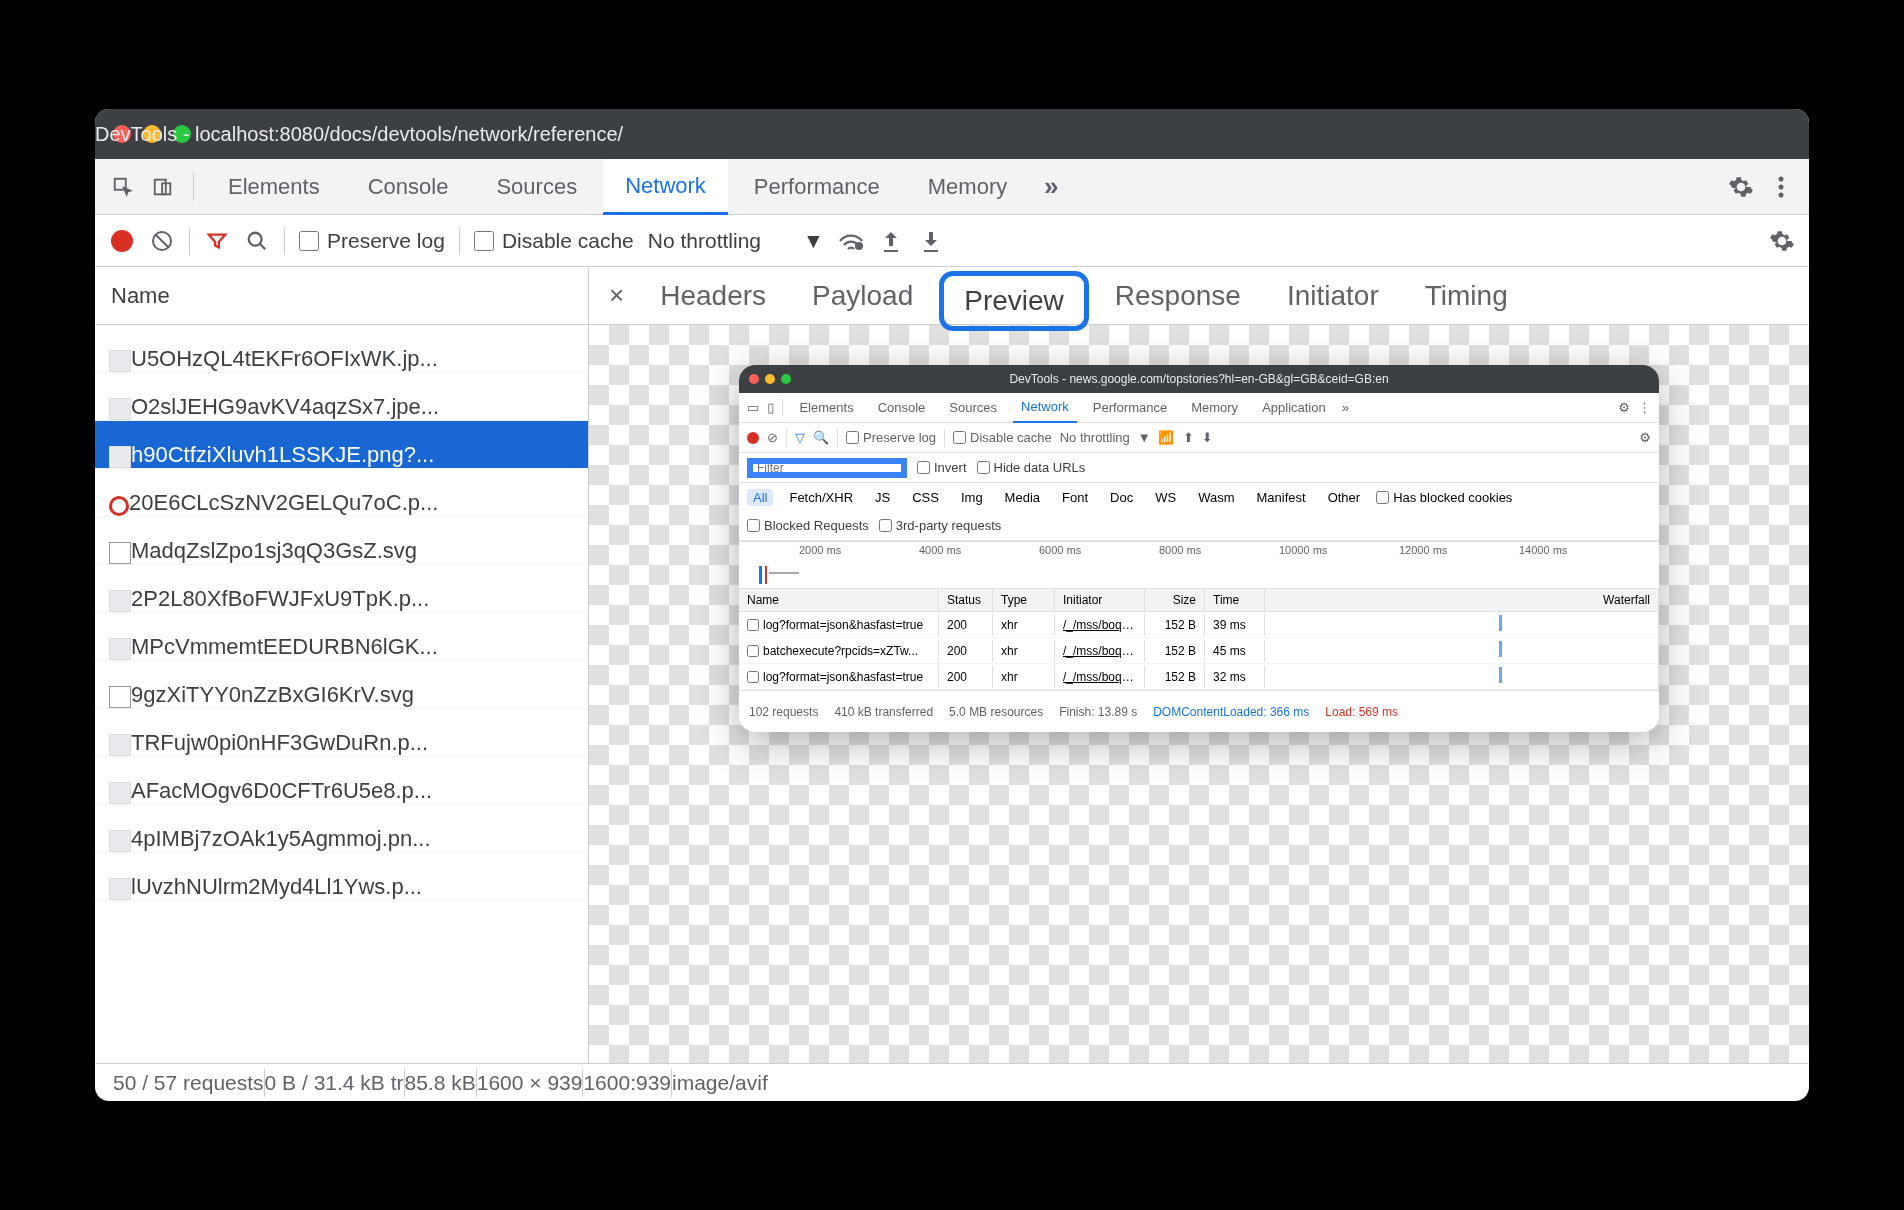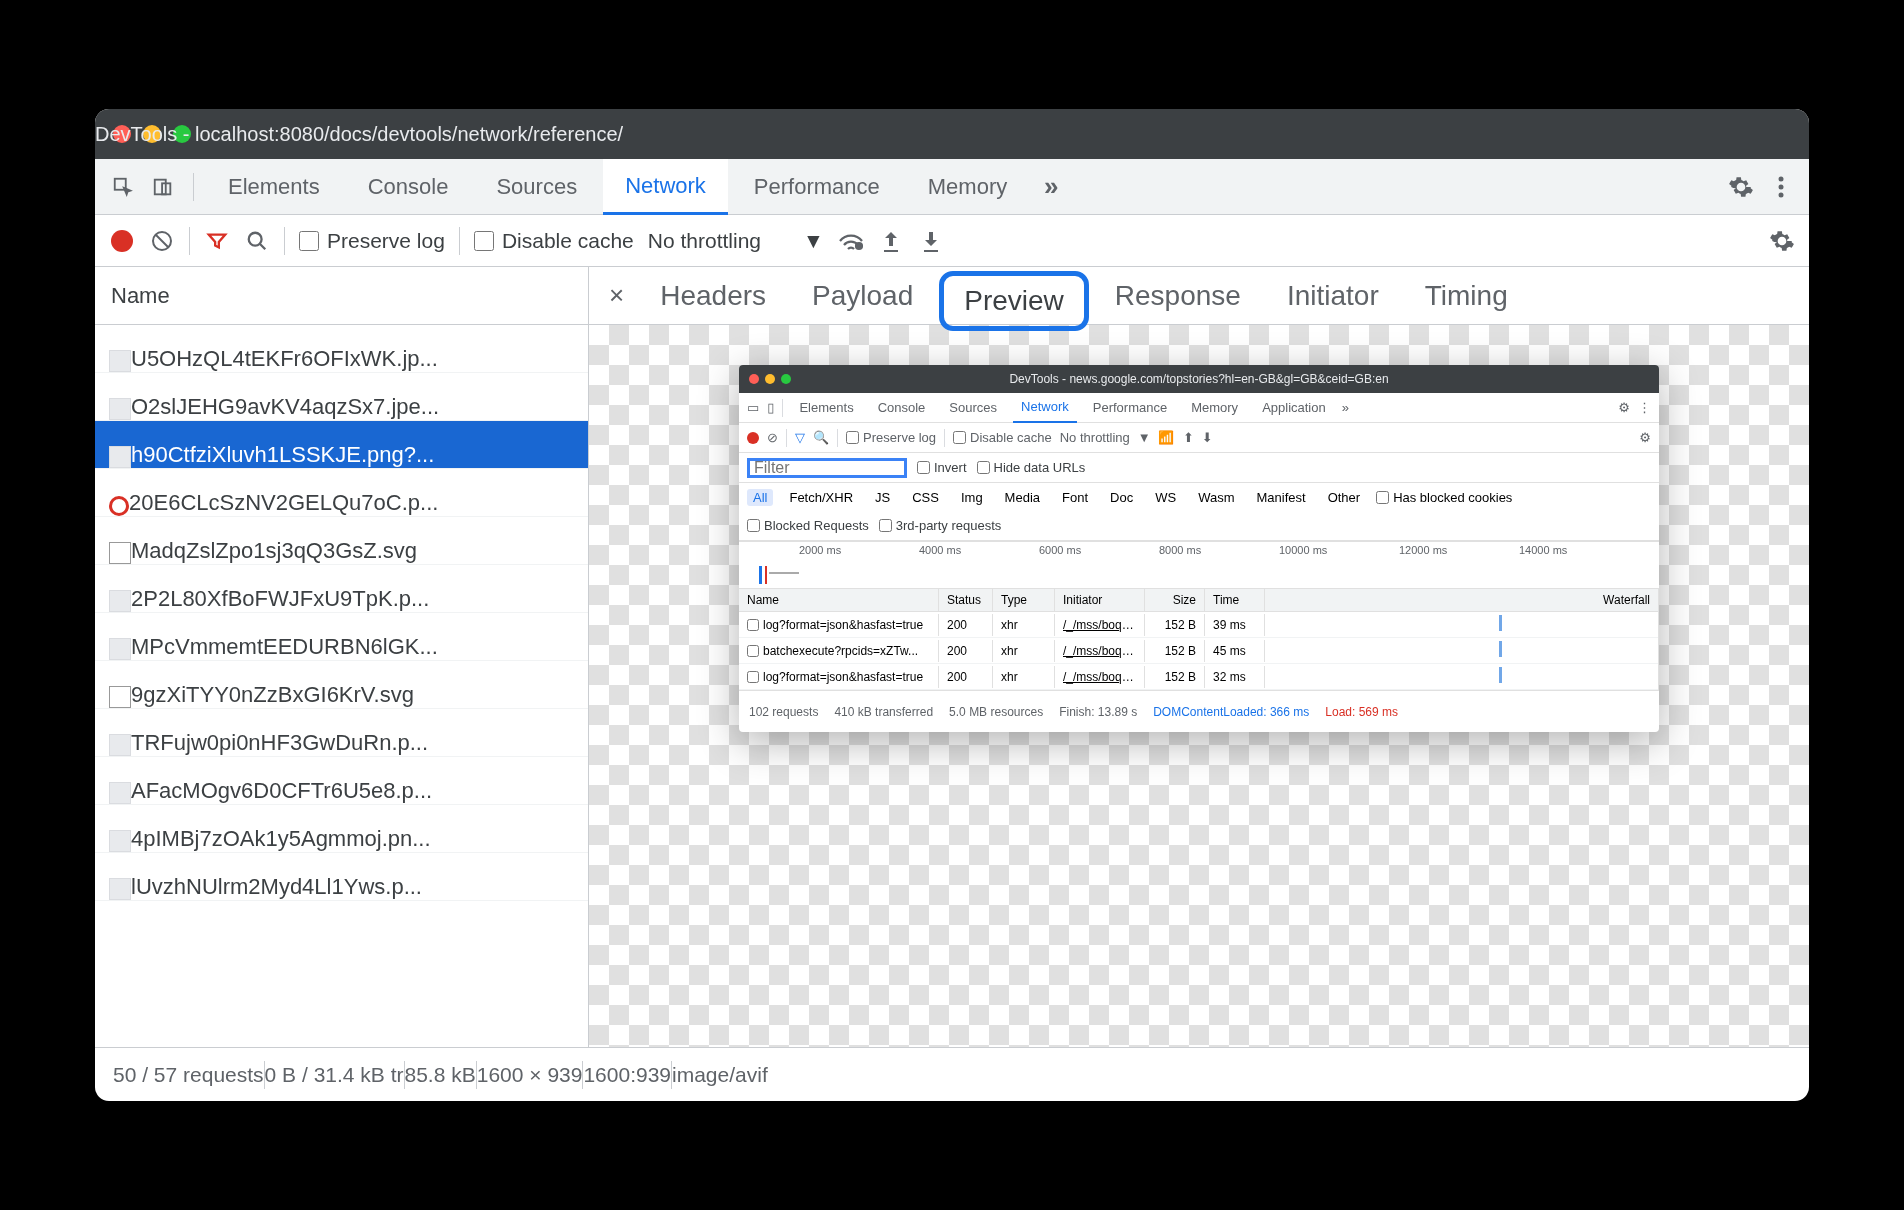--- a/index.html
+++ b/index.html
@@ -136,59 +136,59 @@
     linear-gradient(45deg,transparent 75%,#e0e0e0 75%),
     linear-gradient(-45deg,transparent 75%,#e0e0e0 75%);
   background-size: 40px 40px;
   background-position: 0 0,0 20px,20px -20px,-20px 0;
   display:flex; align-items:flex-start; justify-content:center;
   padding: 40px 40px;
   overflow: hidden;
 }
 .inner-window {
   width: 920px; background:#fff;
-  border-radius: 4px;
+  border-radius: 16px;
   box-shadow: 0 10px 40px rgba(0,0,0,.3);
   font-size: 14px;
   overflow:hidden;
 }
 .iw-titlebar {
   height: 28px; background: #3c4043;
   display:flex; align-items:center; padding:0 10px; position:relative;
 }
 .iw-lights { display:flex; gap:6px;}
 .iw-light { width:10px;height:10px;border-radius:50%; }
 .iw-title { position:absolute; left:0; right:0; text-align:center; color:#e8eaed; font-size:12px; }
 .iw-row {
   display:flex; align-items:center; height:30px; padding:0 8px; gap:8px;
   border-bottom:1px solid #e0e0e0; color:#5f6368; font-size:13px;
 }
 .iw-row .sp { flex:1; }
 .iw-row.f8 .tab { padding:0 8px; cursor:pointer; }
 .iw-row.f8 .tab.act { color:#1a73e8; border-bottom:2px solid #1a73e8; height:30px; display:flex; align-items:center; }
 .iw-filter-row { height:30px; display:flex; align-items:center; padding:0 8px; gap:10px; font-size:13px; color:#3c4043; border-bottom:1px solid #e0e0e0; }
-.iw-filter-row input[type=text] { width:160px; height:20px; border:3px solid #3b82f6; padding:0 4px; font-size:16px; }
+.iw-filter-row input[type=text] { width:160px; height:20px; border:6px solid #3b82f6; padding:0 4px; font-size:12px; }
 .iw-pill-row { height:28px; display:flex; align-items:center; padding:0 8px; gap:10px; font-size:13px; }
 .iw-pill-row .pill { padding:1px 6px; border-radius:3px; }
 .iw-pill-row .pill.act { background:#dee8fc; color:#1a73e8; }
 .iw-ck { display:flex;align-items:center;gap:4px; }
 .iw-ck input { width:13px;height:13px; }
 .iw-timeline { height:48px; border-top:1px solid #e0e0e0; border-bottom:1px solid #e0e0e0; position:relative; font-size:11px; color:#5f6368; }
 .iw-timeline .tl { position:absolute; top:2px; }
 .iw-table { width:100%; font-size:12px; }
 .iw-table .hdr { display:flex; background:#f1f3f4; border-bottom:1px solid #e0e0e0; }
 .iw-table .cell { padding:4px 8px; border-right:1px solid #e0e0e0; overflow:hidden; text-overflow:ellipsis; white-space:nowrap; }
 .iw-table .datarow { display:flex; border-bottom:1px solid #f1f3f4; height:26px; align-items:center; }
 .iw-table .datarow .cell:first-child { display:flex; align-items:center; gap:4px; }
 .iw-footer { height:42px; display:flex; align-items:center; padding:0 10px; gap:16px; font-size:12px; color:#5f6368; border-top:1px solid #e0e0e0; }
 .iw-footer .blue { color:#1a73e8; }
 .iw-footer .red { color:#d93025; }
 .col-name{width:200px}.col-st{width:54px}.col-ty{width:62px}.col-in{width:90px}.col-sz{width:60px;text-align:right}.col-tm{width:60px;text-align:left}.col-wf{flex:1}
 .statusbar {
-  height: 54px; border-top: 1px solid #cacdd1;
+  height: 38px; border-top: 1px solid #cacdd1;
   display:flex; align-items:center; padding:0 18px;
   font-size: 21px; color:#5f6368; 
 }
 .statusbar .sep { width:1px; height:28px; background:#cacdd1; }
 .wf-bar{display:inline-block;width:3px;height:16px;background:#71a7e8;}
 svg { display: block; }
 </style>
 </head>
 <body>
 

